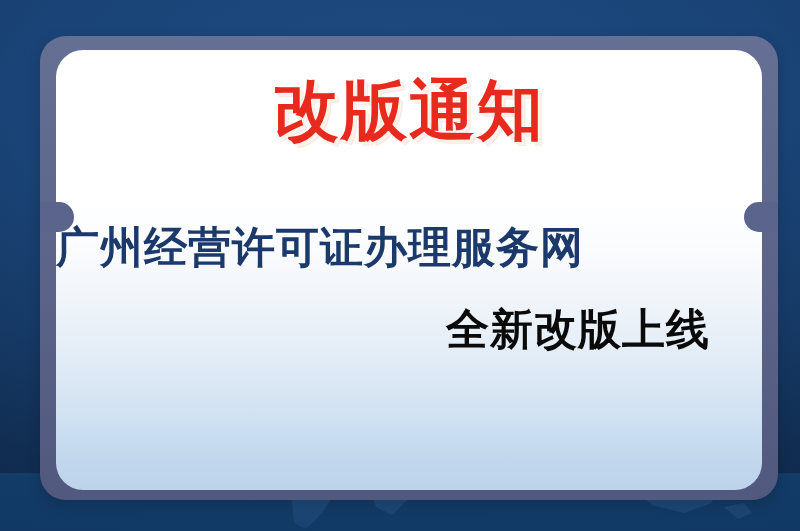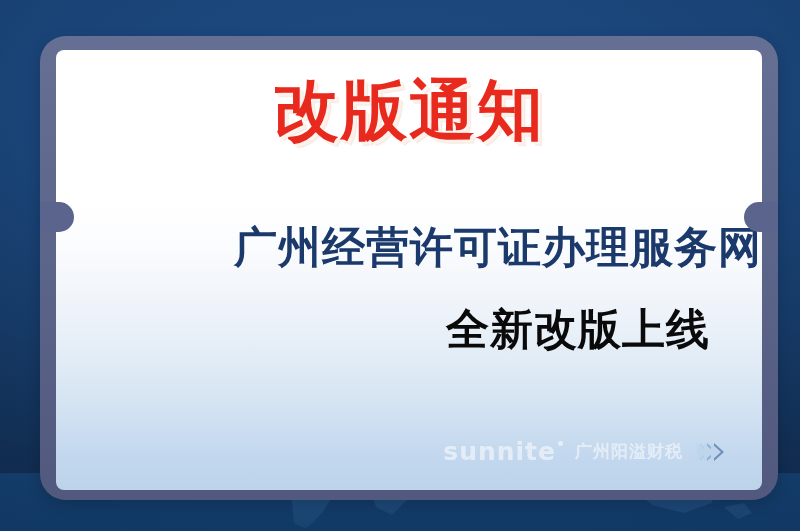--- a/index.html
+++ b/index.html
@@ -78,21 +78,21 @@
     width: 34px;
   }
 
   
   .card {
     position: absolute;
     left: 56px;
     top: 50px;
     width: 706px;
     height: 440px;
-    border-radius: 8px;
+    border-radius: 27px;
     background: linear-gradient(180deg,
         #ffffff 0%,
         #ffffff 34%,
         #fbfcfe 44%,
         #f1f5fa 56%,
         #e2ecf6 70%,
         #d2e2f2 82%,
         #c3d8ee 92%,
         #bcd3ea 100%);
     z-index: 2;
@@ -118,21 +118,21 @@
        4px 4px 1px rgba(240,210,195,0.55);
     white-space: nowrap;
   }
 
   
   .subline1 {
     position: absolute;
     left: 0;
     top: 176px;
     width: 100%;
-    text-align: right;
+    text-align: left;
     font-size: 43px;
     line-height: 1;
     font-weight: 700;
     color: #1b3a6b;
     letter-spacing: 1px;
     font-family: "DejaVu Sans", "Liberation Sans", sans-serif;
     white-space: nowrap;
   }
   .subline2 {
     position: absolute;
@@ -257,30 +257,15 @@
   <div class="notch right"></div>
 
   <div class="card">
 
     <div class="headline">改版通知</div>
 
     <div class="subline1">广州经营许可证办理服务网</div>
 
     <div class="subline2">全新改版上线</div>
 
-    <div class="brand">
-      <span class="brand-word"><span>sunnite</span><span class="brand-dot"></span></span>
-      <span class="brand-cn">广州阳溢财税</span>
-      <span class="chevrons">
-        <span class="chev chev1">
-            <i></i>
-          </span>
-        <span class="chev chev2">
-            <i></i>
-          </span>
-        <span class="chev chev3">
-            <i></i>
-          </span>
-      </span>
-    </div>
 
   </div>
 </div>
 
 </body></html>

